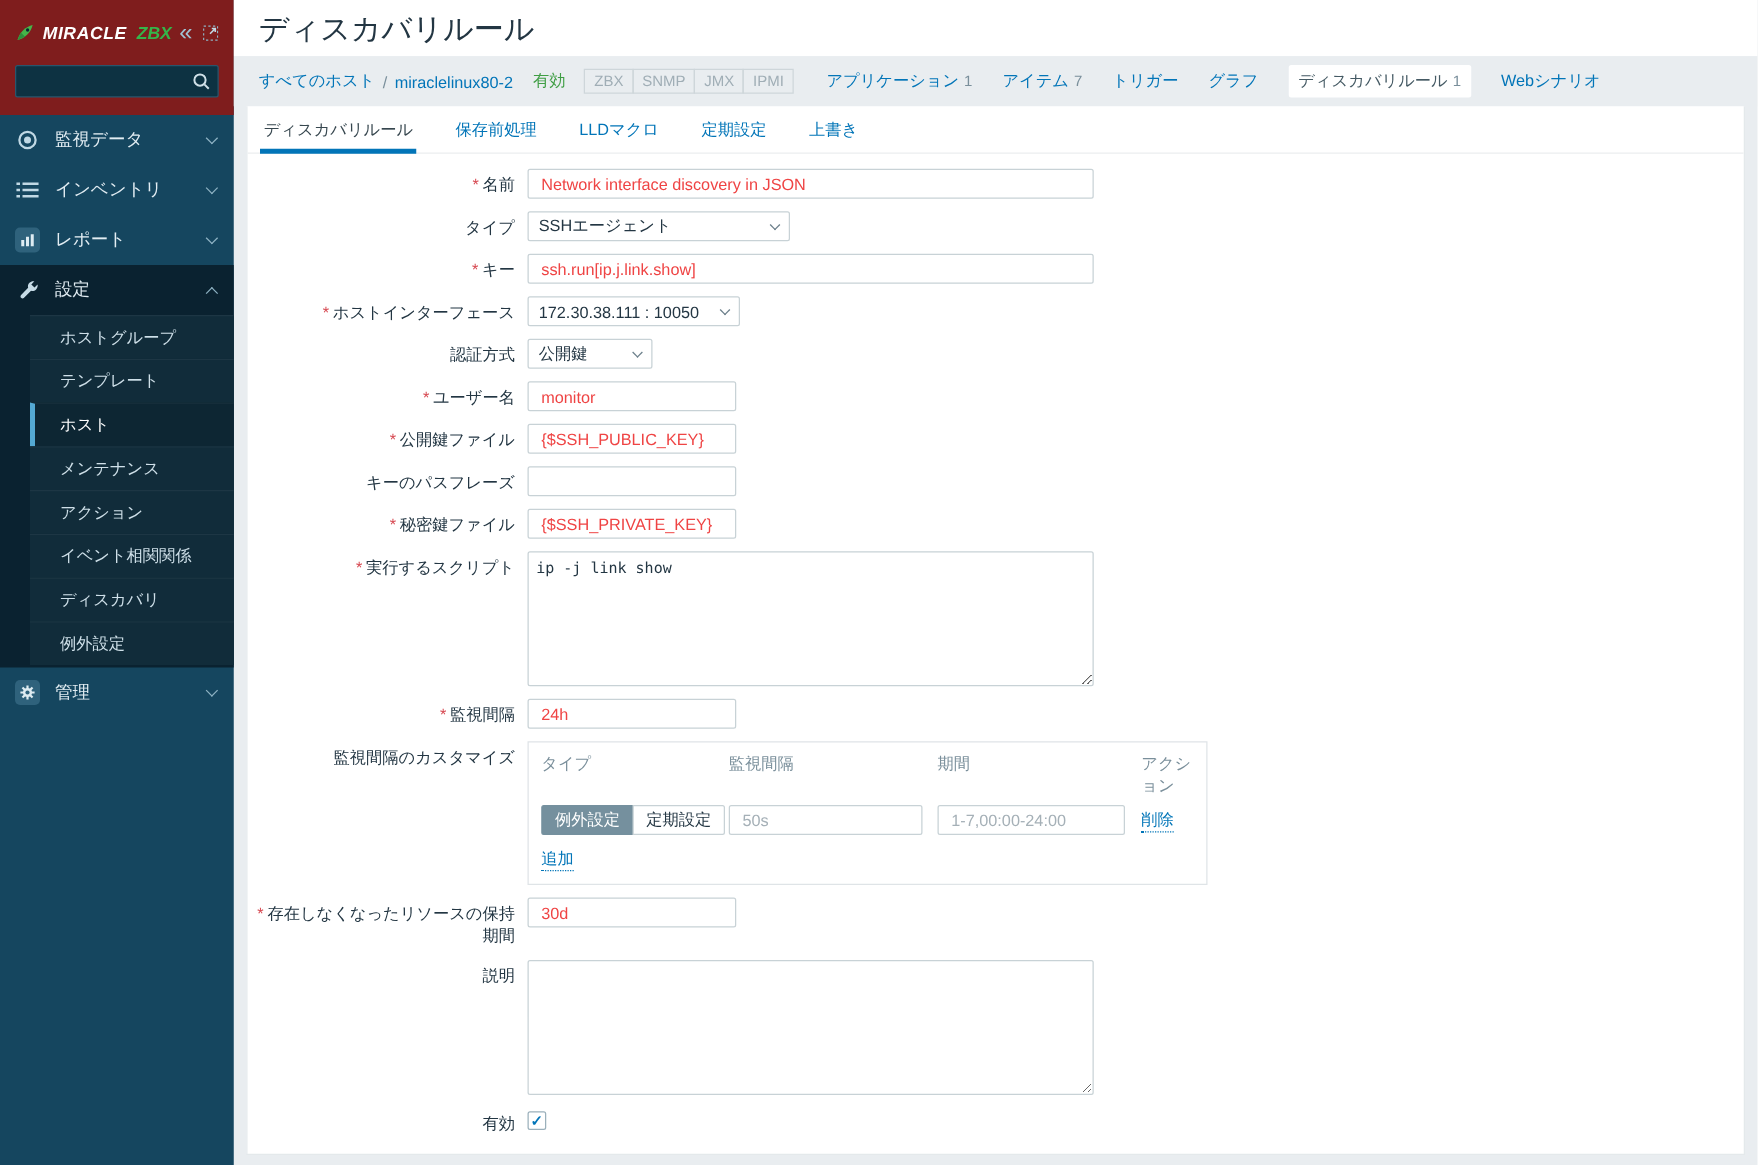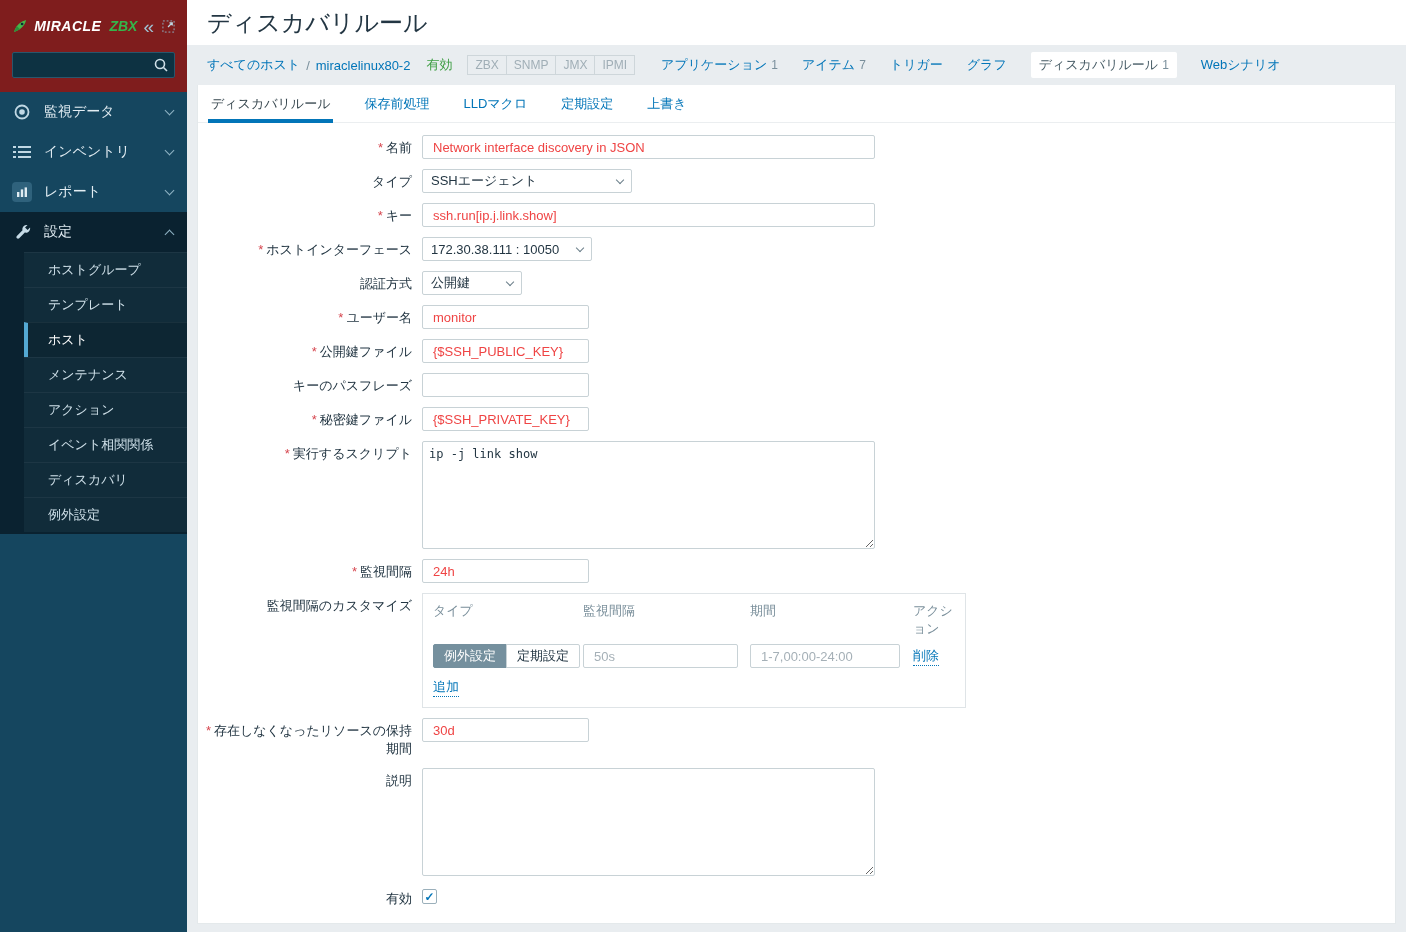--- a/index.html
+++ b/index.html
@@ -173,20 +173,38 @@
         <div class="sub-item">テンプレート</div>
         <div class="sub-item selected">ホスト</div>
         <div class="sub-item">メンテナンス</div>
         <div class="sub-item">アクション</div>
         <div class="sub-item">イベント相関関係</div>
         <div class="sub-item">ディスカバリ</div>
         <div class="sub-item">例外設定</div>
       </div>
     </div>
 
+    <div class="m-item">
+      <span class="m-icon">
+        <span class="icon-tile">
+          <svg width="14" height="14" viewBox="0 0 16 16">
+            <g stroke="#dfecf2" stroke-width="2">
+                <line x1="8" y1="1.5" x2="8" y2="14.5"></line>
+                <line x1="1.5" y1="8" x2="14.5" y2="8"></line>
+                <line x1="3.4" y1="3.4" x2="12.6" y2="12.6"></line>
+                <line x1="3.4" y1="12.6" x2="12.6" y2="3.4"></line>
+              </g>
+            <circle cx="8" cy="8" r="4.2" fill="#dfecf2"></circle>
+              <circle cx="8" cy="8" r="1.9" fill="#2f627c"></circle>
+          </svg>
+        </span>
+      </span>
+      <span>管理</span>
+      <span class="chev"></span>
+    </div>
   </div>
 
   <div class="main">
 
     <div class="page-header">
       <h1 class="page-title">ディスカバリルール</h1>
     </div>
 
     <div class="crumb-bar">
       <a class="crumb-link">すべてのホスト</a>

